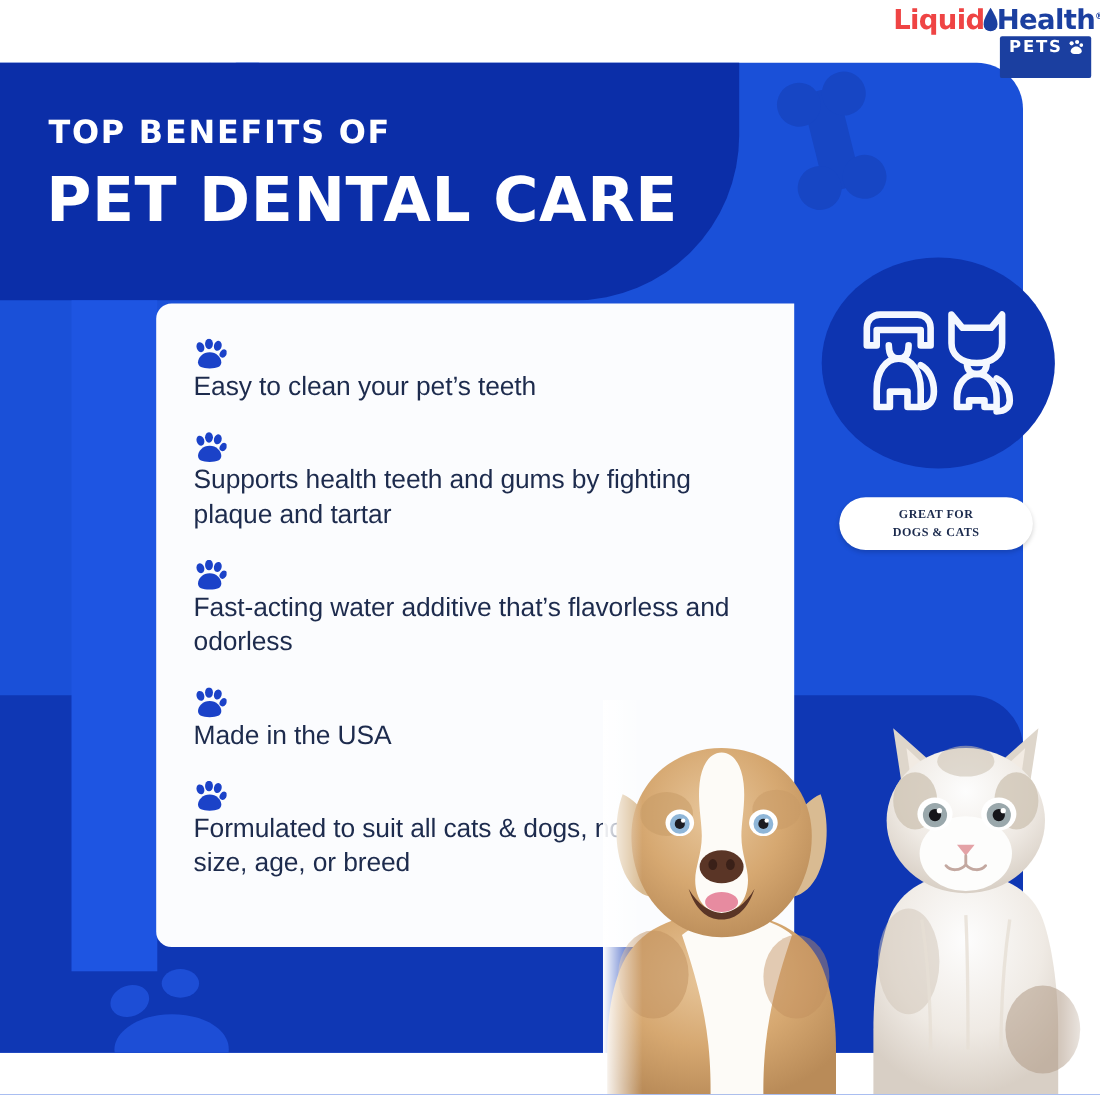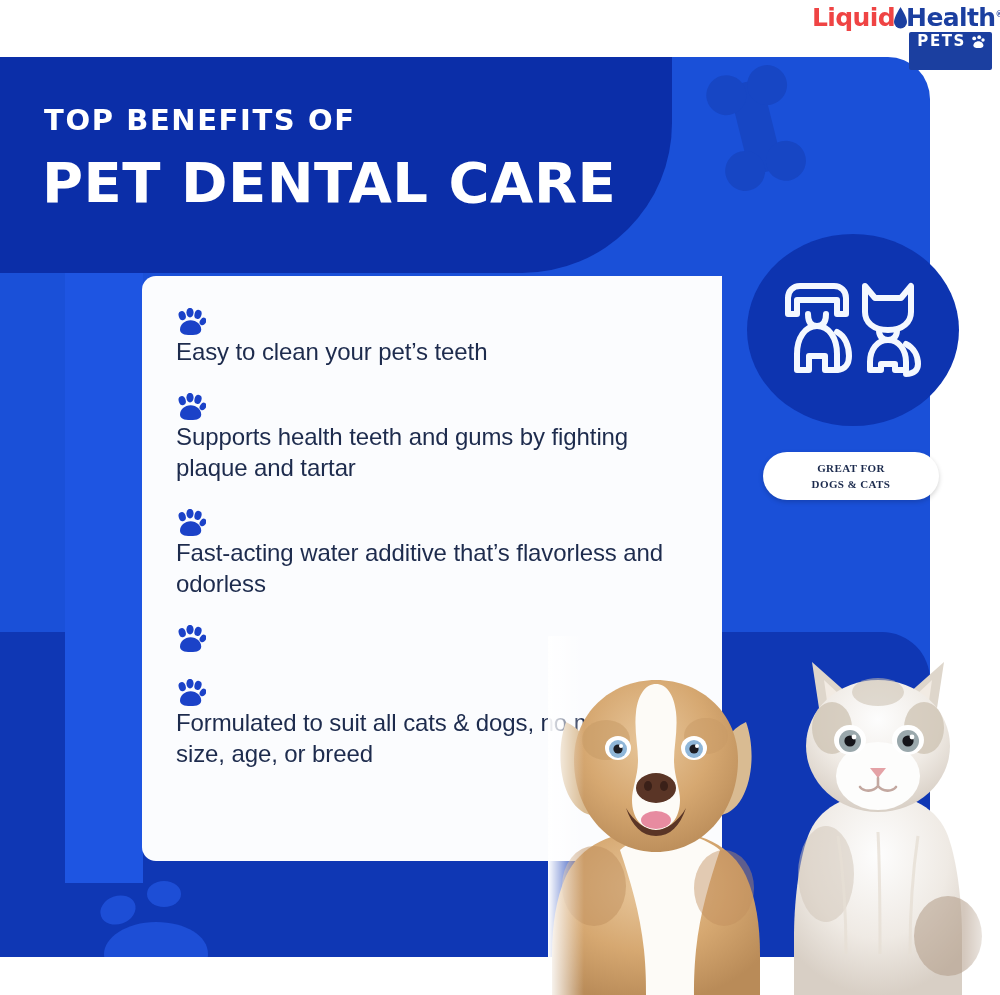--- a/index.html
+++ b/index.html
@@ -256,20 +256,21 @@
           <svg width="30" height="28" viewBox="0 0 30 28">
             <g fill="#1b42c8">
               <ellipse cx="6.2" cy="7.6" rx="3.5" ry="4.6" transform="rotate(-18 6.2 7.6)"></ellipse>
               <ellipse cx="14" cy="4.6" rx="3.6" ry="4.8"></ellipse>
               <ellipse cx="22" cy="6.4" rx="3.5" ry="4.6" transform="rotate(16 22 6.4)"></ellipse>
               <ellipse cx="27" cy="13.4" rx="3" ry="4" transform="rotate(36 27 13.4)"></ellipse>
               <path d="M14.6 12.2c6 0 10.6 4.6 10.6 9.2 0 4-3.8 5.6-10.6 5.6S4 25.4 4 21.4c0-4.6 4.6-9.2 10.6-9.2z"></path>
             </g>
           </svg>
         </span>
+        <span class="btext">Made in the USA</span>
       </div>
 
       <div class="bullet">
         <span class="paw">
           <svg width="30" height="28" viewBox="0 0 30 28">
             <g fill="#1b42c8">
               <ellipse cx="6.2" cy="7.6" rx="3.5" ry="4.6" transform="rotate(-18 6.2 7.6)"></ellipse>
               <ellipse cx="14" cy="4.6" rx="3.6" ry="4.8"></ellipse>
               <ellipse cx="22" cy="6.4" rx="3.5" ry="4.6" transform="rotate(16 22 6.4)"></ellipse>
               <ellipse cx="27" cy="13.4" rx="3" ry="4" transform="rotate(36 27 13.4)"></ellipse>

